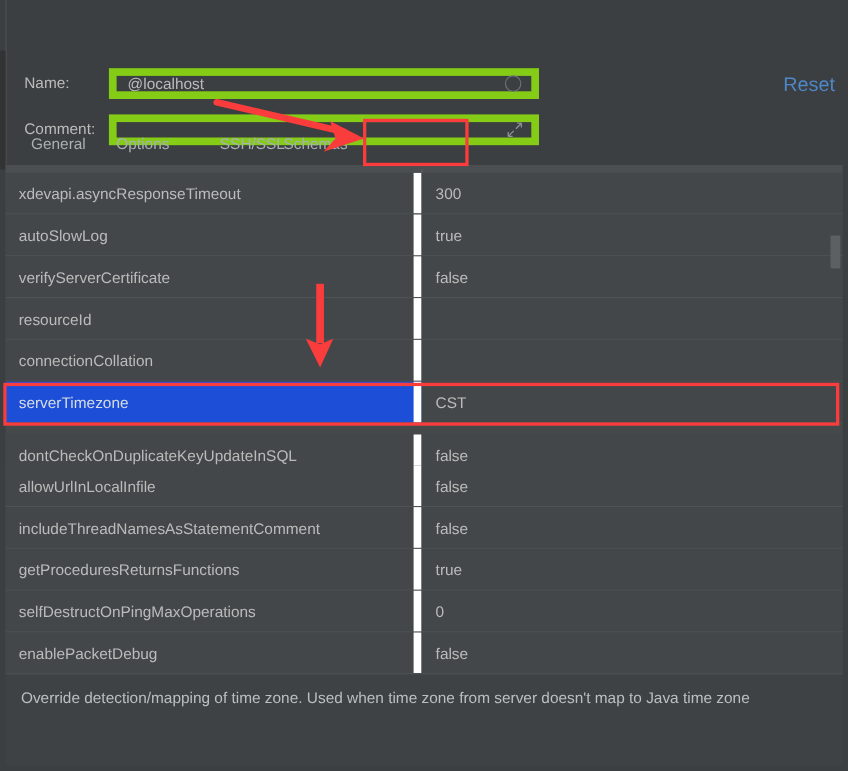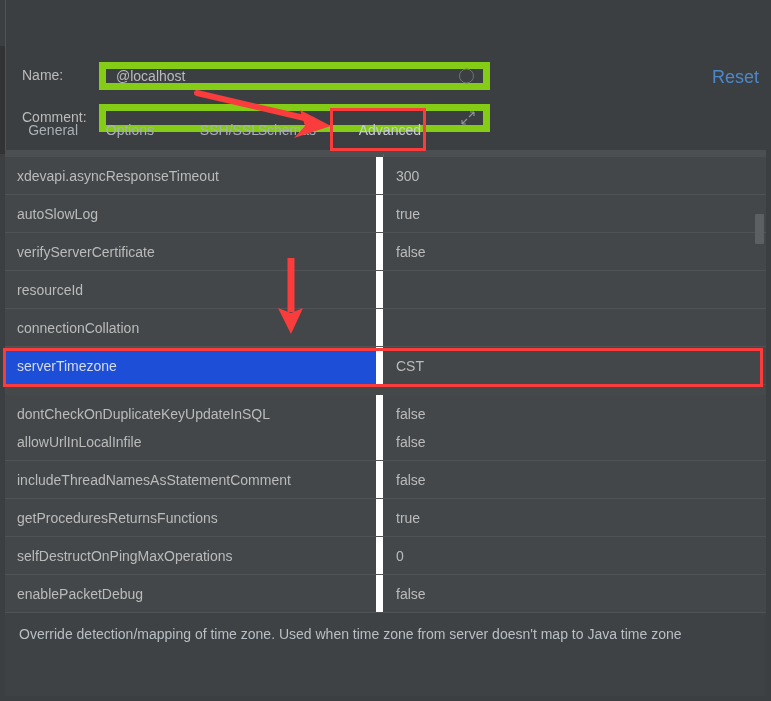--- a/index.html
+++ b/index.html
@@ -163,24 +163,20 @@
     </div>
     <div class="tab tab-options">
       <span>Options</span>
     </div>
     <div class="tab tab-sshssl">
       <span>SSH/SSL</span>
     </div>
     <div class="tab tab-schemas">
       <span>Schemas</span>
     </div>
-    <div class="tab tab-advanced active">
-      <span>Advanced</span>
-      <span class="underline"></span>
-    </div>
   </div>
 
   <div class="table-wrap">
     <div class="thead">
       <div class="th th-name">Name</div>
       <div class="th-div"></div>
       <div class="th th-value">Value</div>
     </div>
     <div class="tbody" id="tbody">
         <div class="row clipped" style="top: -22px;">

